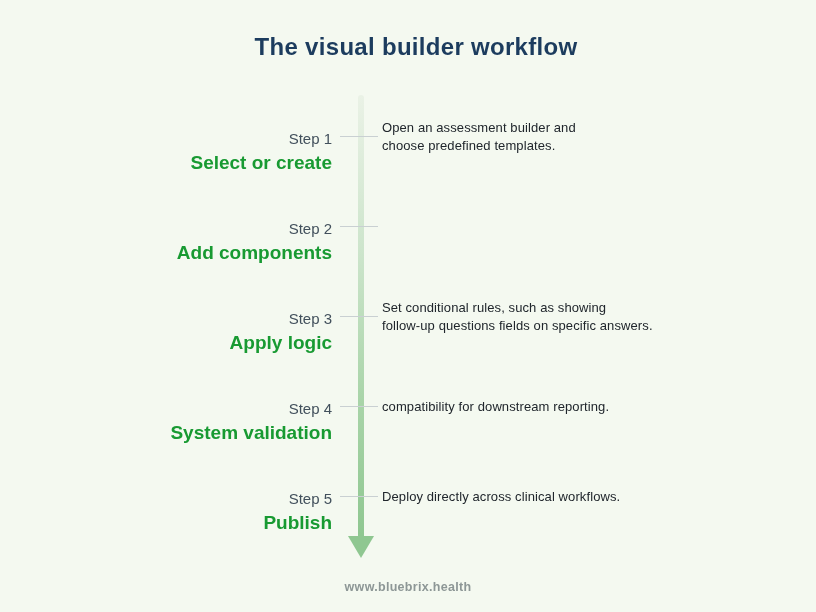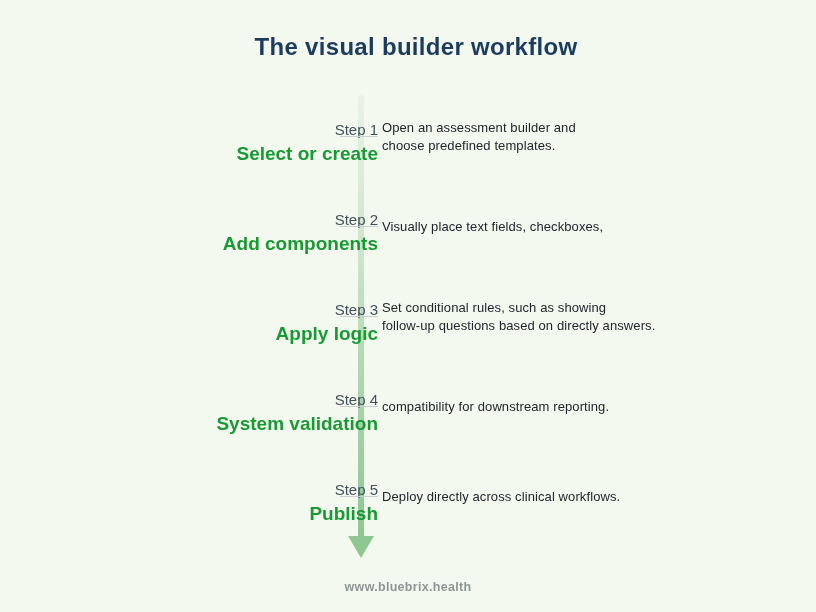--- a/index.html
+++ b/index.html
@@ -57,29 +57,28 @@
     height: 90px;
   }
   .row-0 { top: 92px; }
   .row-1 { top: 182px; }
   .row-2 { top: 272px; }
   .row-3 { top: 362px; }
   .row-4 { top: 452px; }
   .step-left {
     position: absolute;
     left: 0;
-    top: 5px;
+    top: 14px;
     width: 332px;
     height: 100%;
     display: flex;
     flex-direction: column;
     justify-content: center;
     align-items: flex-end;
     text-align: right;
-    margin-left: 46px;
   }
   .step-label {
     font-size: 15px;
     font-weight: 500;
     color: #42505c;
     line-height: 22px;
   }
   .step-title {
     font-size: 19px;
     font-weight: 700;
@@ -142,33 +141,32 @@
     </div>
   </div>
 
   <div class="step-row row-1">
     <div class="step-left">
       <div class="step-label">Step 2</div>
       <div class="step-title">Add components</div>
     </div>
     <div class="step-tick"></div>
     <div class="step-desc">
-      <div>Visually place text fields, checkboxes,</div>
     </div>
   </div>
 
   <div class="step-row row-2">
     <div class="step-left">
       <div class="step-label">Step 3</div>
       <div class="step-title">Apply logic</div>
     </div>
     <div class="step-tick"></div>
     <div class="step-desc">
       <div>Set conditional rules, such as showing</div>
-      <div>follow-up questions based on directly answers.</div>
+      <div>follow-up questions fields on specific answers.</div>
     </div>
   </div>
 
   <div class="step-row row-3">
     <div class="step-left">
       <div class="step-label">Step 4</div>
       <div class="step-title">System validation</div>
     </div>
     <div class="step-tick"></div>
     <div class="step-desc">

